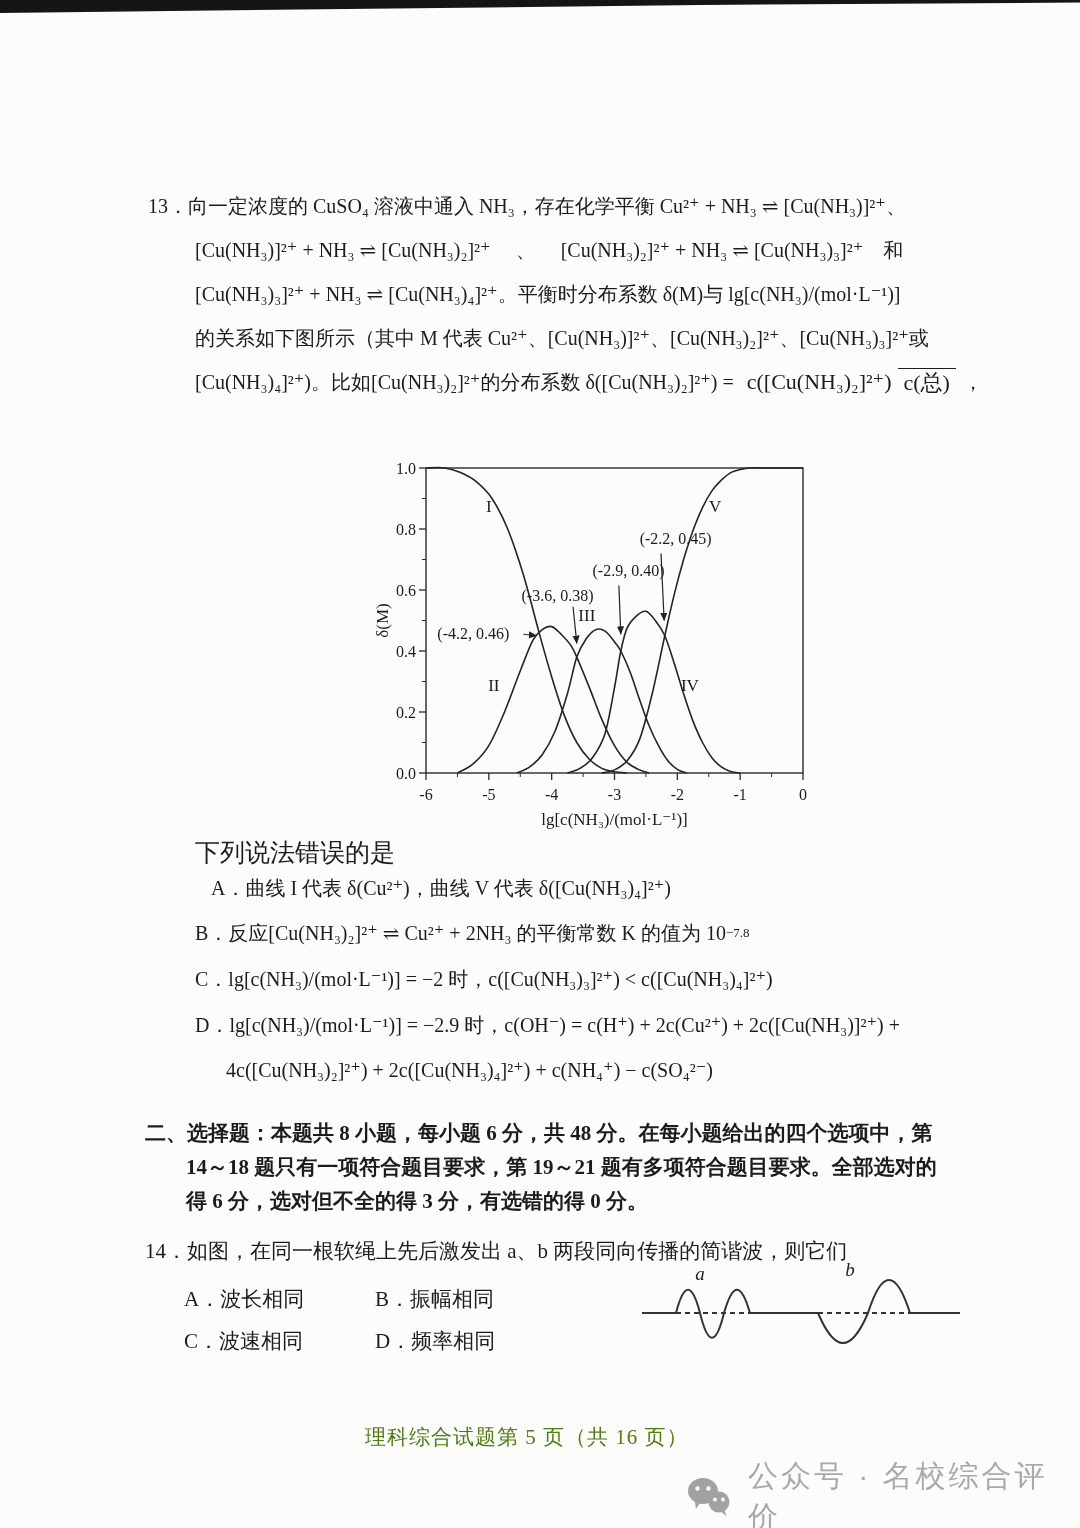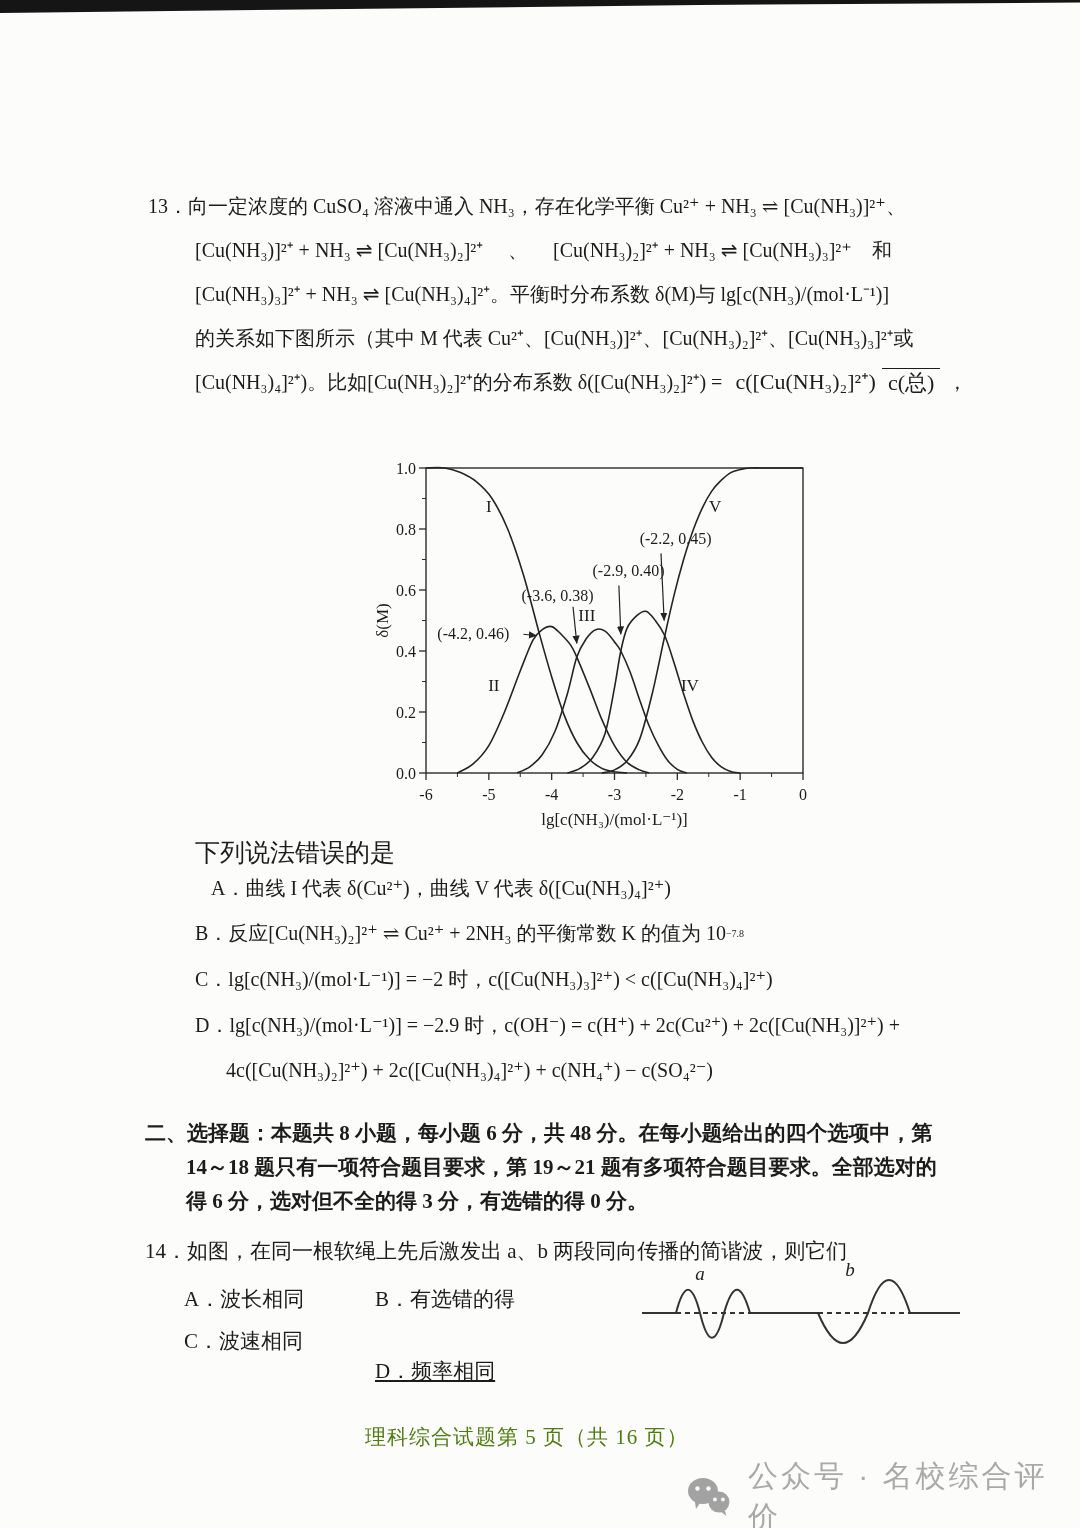--- a/index.html
+++ b/index.html
@@ -2,47 +2,47 @@
 <html><head>
 <meta charset="utf-8">
 <style>
   *{box-sizing:border-box;}
   html,body{margin:0;padding:0;background:#e8e8e8;}
   .page{position:relative;width:1080px;height:1528px;background:#fcfcfa;overflow:hidden;
         font-family:"Liberation Serif","DejaVu Serif",serif;color:#1c1c1c;}
   .scan-top{position:absolute;top:0;left:0;}
   .q13{position:absolute;top:184px;left:148px;width:830px;font-size:20px;}
   .q13 .l{height:44px;display:flex;align-items:center;white-space:nowrap;}
-  .q13 .indent{padding-left:47px;font-family:Liberation Serif, serif;}
+  .q13 .indent{padding-left:47px;}
   .fracline{height:50px;}
   .frac{display:inline-flex;flex-direction:row;align-items:center;margin:0 7px;
         font-size:22px;line-height:1.2;}
   .frac .den{border-top:1.5px solid #1c1c1c;padding:1px 6px 0 6px;}
   .frac .num{padding:0 6px;}
   #chart{position:absolute;top:456px;left:364px;}
   #chart text{fill:#1c1c1c;}
   .tick{font:16px "Liberation Serif","DejaVu Serif",serif;}
   .axl{font:17px "Liberation Serif","DejaVu Serif",serif;}
   .slab{font:17px "Liberation Serif","DejaVu Serif",serif;}
   .anno{font:16px "Liberation Serif","DejaVu Serif",serif;}
   .prompt13{position:absolute;top:838px;left:195px;font-size:25px;height:28px;
             display:flex;align-items:center;}
   .opts13{position:absolute;top:866px;left:195px;width:800px;font-size:20px;}
   .opts13 .l{display:flex;align-items:center;white-space:nowrap;}
   .oa{height:44px;margin-left:16px;}.ob{height:46px;}.oc{height:46px;}.od{height:46px;}
   .od2{height:44px;padding-left:31px;}
-  .bsup{font-size:10px;vertical-align:6px;}
+  .bsup{font-size:13px;vertical-align:6px;}
   .sec2{position:absolute;top:1116px;left:145px;width:850px;font-weight:bold;font-size:21px;}
   .sec2 .l{height:34px;display:flex;align-items:center;white-space:nowrap;}
   .sec2 .indent{padding-left:41px;}
   .q14stem{position:absolute;top:1236px;left:145px;font-size:21px;height:30px;
            display:flex;align-items:center;white-space:nowrap;}
   .q14opt{position:absolute;font-size:21px;height:22px;display:flex;align-items:center;}
   #q14a{top:1288px;left:184px;} #q14b{top:1288px;left:375px;}
-  #q14c{top:1330px;left:184px;} #q14d{top:1360px;left:375px;text-decoration:underline;}
+  #q14c{top:1330px;left:184px;} #q14d{top:1330px;left:375px;}
   .wave{position:absolute;top:1248px;left:638px;}
   .wave text{fill:#222;font:italic 19px "Liberation Serif","DejaVu Serif",serif;}
   .footer{position:absolute;top:1423px;left:365px;font-size:21px;letter-spacing:1px;color:#4d7c0f;}
   .wm{position:absolute;top:1456px;left:686px;display:flex;align-items:center;gap:14px;
       color:#a9a9a9;font-size:30px;letter-spacing:3px;
       font-family:"Liberation Sans","DejaVu Sans",sans-serif;}
 </style>
 </head>
 <body>
 
@@ -147,21 +147,21 @@
   </div>
 
   <div class="sec2">
     <div class="l">二、选择题：本题共 8 小题，每小题 6 分，共 48 分。在每小题给出的四个选项中，第</div>
     <div class="l indent">14～18 题只有一项符合题目要求，第 19～21 题有多项符合题目要求。全部选对的</div>
     <div class="l indent">得 6 分，选对但不全的得 3 分，有选错的得 0 分。</div>
   </div>
 
   <div class="q14stem">14．如图，在同一根软绳上先后激发出 a、b 两段同向传播的简谐波，则它们</div>
   <div class="q14opt" id="q14a">A．波长相同</div>
-  <div class="q14opt" id="q14b">B．有选错的得</div>
+  <div class="q14opt" id="q14b">B．振幅相同</div>
   <div class="q14opt" id="q14c">C．波速相同</div>
   <div class="q14opt" id="q14d">D．频率相同</div>
 
   <svg class="wave" width="330" height="130">
     <path d="M4,65 H38 M112,65 H180 M272,65 H322" stroke="#333" stroke-width="2.2" fill="none"></path>
     <path d="M38,65 H112 M180,65 H272" stroke="#333" stroke-width="1.8" stroke-dasharray="5 4" fill="none"></path>
     <path d="M38,65 C46,34 54,34 62,65 C70,98 78,98 86,65 C95,34 103,34 112,65" stroke="#333" stroke-width="2" fill="none"></path>
     <path d="M180,65 C197,105 213,105 230,65 C244,21 258,21 272,65" stroke="#333" stroke-width="2" fill="none"></path>
     <text x="62" y="32" text-anchor="middle">a</text>
     <text x="212" y="28" text-anchor="middle">b</text>

